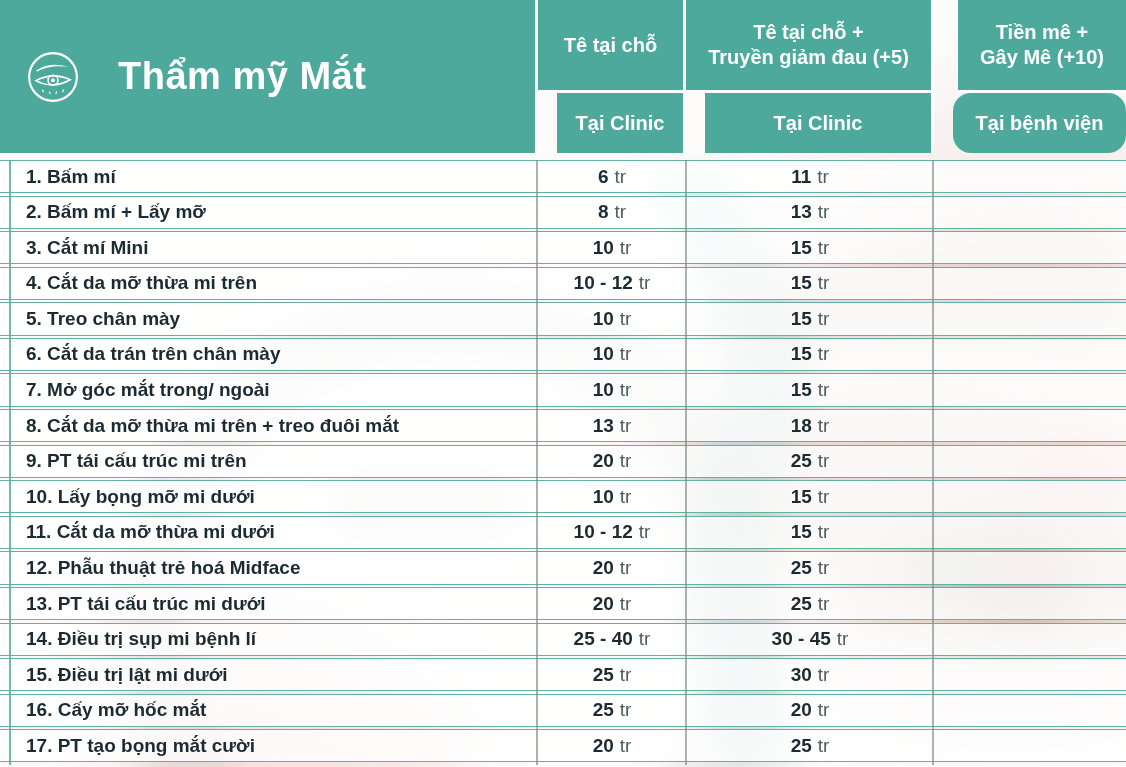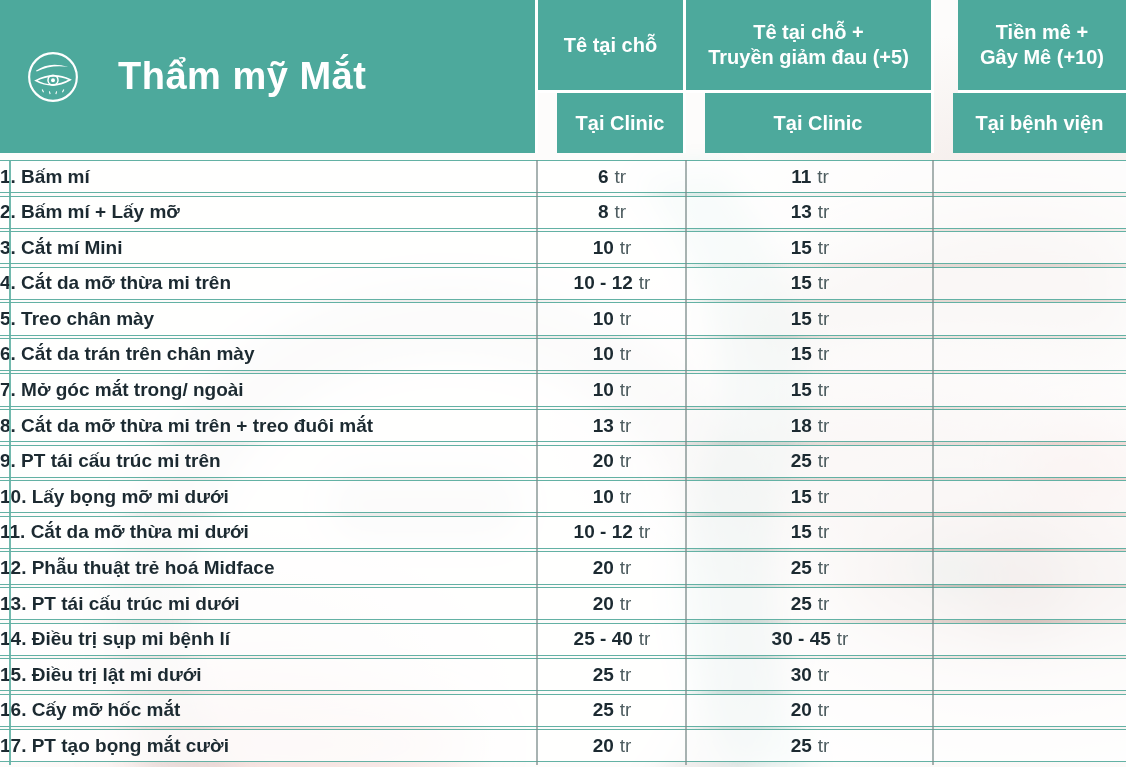--- a/index.html
+++ b/index.html
@@ -35,21 +35,21 @@
   
   .rows{position:absolute;top:160px;left:0;width:1126px;}
   .row{
     height:33.2px;margin-bottom:2.4px;box-sizing:border-box;
     display:grid;grid-template-columns:538px 148px 248px 192px;align-items:center;
     background:rgba(255,255,255,0.80);
     border-top:1px solid #63b1a4;border-bottom:1px solid #63b1a4;
   }
   .cell{box-sizing:border-box;}
   .cell.label{
-    font-size:19px;font-weight:bold;color:#1c2a31;
+    padding-left:26px;font-size:19px;font-weight:bold;color:#1c2a31;
     white-space:nowrap;overflow:hidden;
   }
   .cell.price{text-align:center;font-size:19px;white-space:nowrap;}
   .cell.price .v{font-weight:bold;color:#1c2a31;}
   .cell.price .u{font-weight:normal;color:#4e5d60;margin-left:6px;margin-top:41px;}
   
   .vline{position:absolute;top:160px;height:605px;width:2px;pointer-events:none;}
   .vline.teal{left:9px;background:rgba(99,177,164,0.9);}
   .vline.grey{background:rgba(122,138,136,0.65);}
   .vline.g1{left:536px;} .vline.g2{left:685px;} .vline.g3{left:932px;}
@@ -106,21 +106,21 @@
     </div>
 
     <div class="hcell anes" style="background:#4DA99C;border-right:3px solid #fff;">Tê tại chỗ</div>
     <div class="hcell anes mid" style="background:#4DA99C;">Tê tại chỗ +
 Truyền giảm đau (+5)</div>
     <div class="hcell anes" style="background:#4DA99C;margin-left:24px;">Tiền mê +
 Gây Mê (+10)</div>
 
     <div class="hcell loc" style="background:#4DA99C;border-right:3px solid #fff;">Tại Clinic</div>
     <div class="hcell loc mid" style="background:#4DA99C;">Tại Clinic</div>
-    <div class="hcell loc" style="background:#4DA99C;">Tại bệnh viện</div>
+    <div class="hcell loc" style="background:#4DA99C;border-radius:18px;">Tại bệnh viện</div>
   </div>
 
   <div class="rows" id="rows">
   <div class="row">
     <div class="cell label">1. Bấm mí</div>
     <div class="cell price">
       <span class="v">6</span><span class="u">tr</span>
     </div>
     <div class="cell price">
       <span class="v">11</span><span class="u">tr</span>

